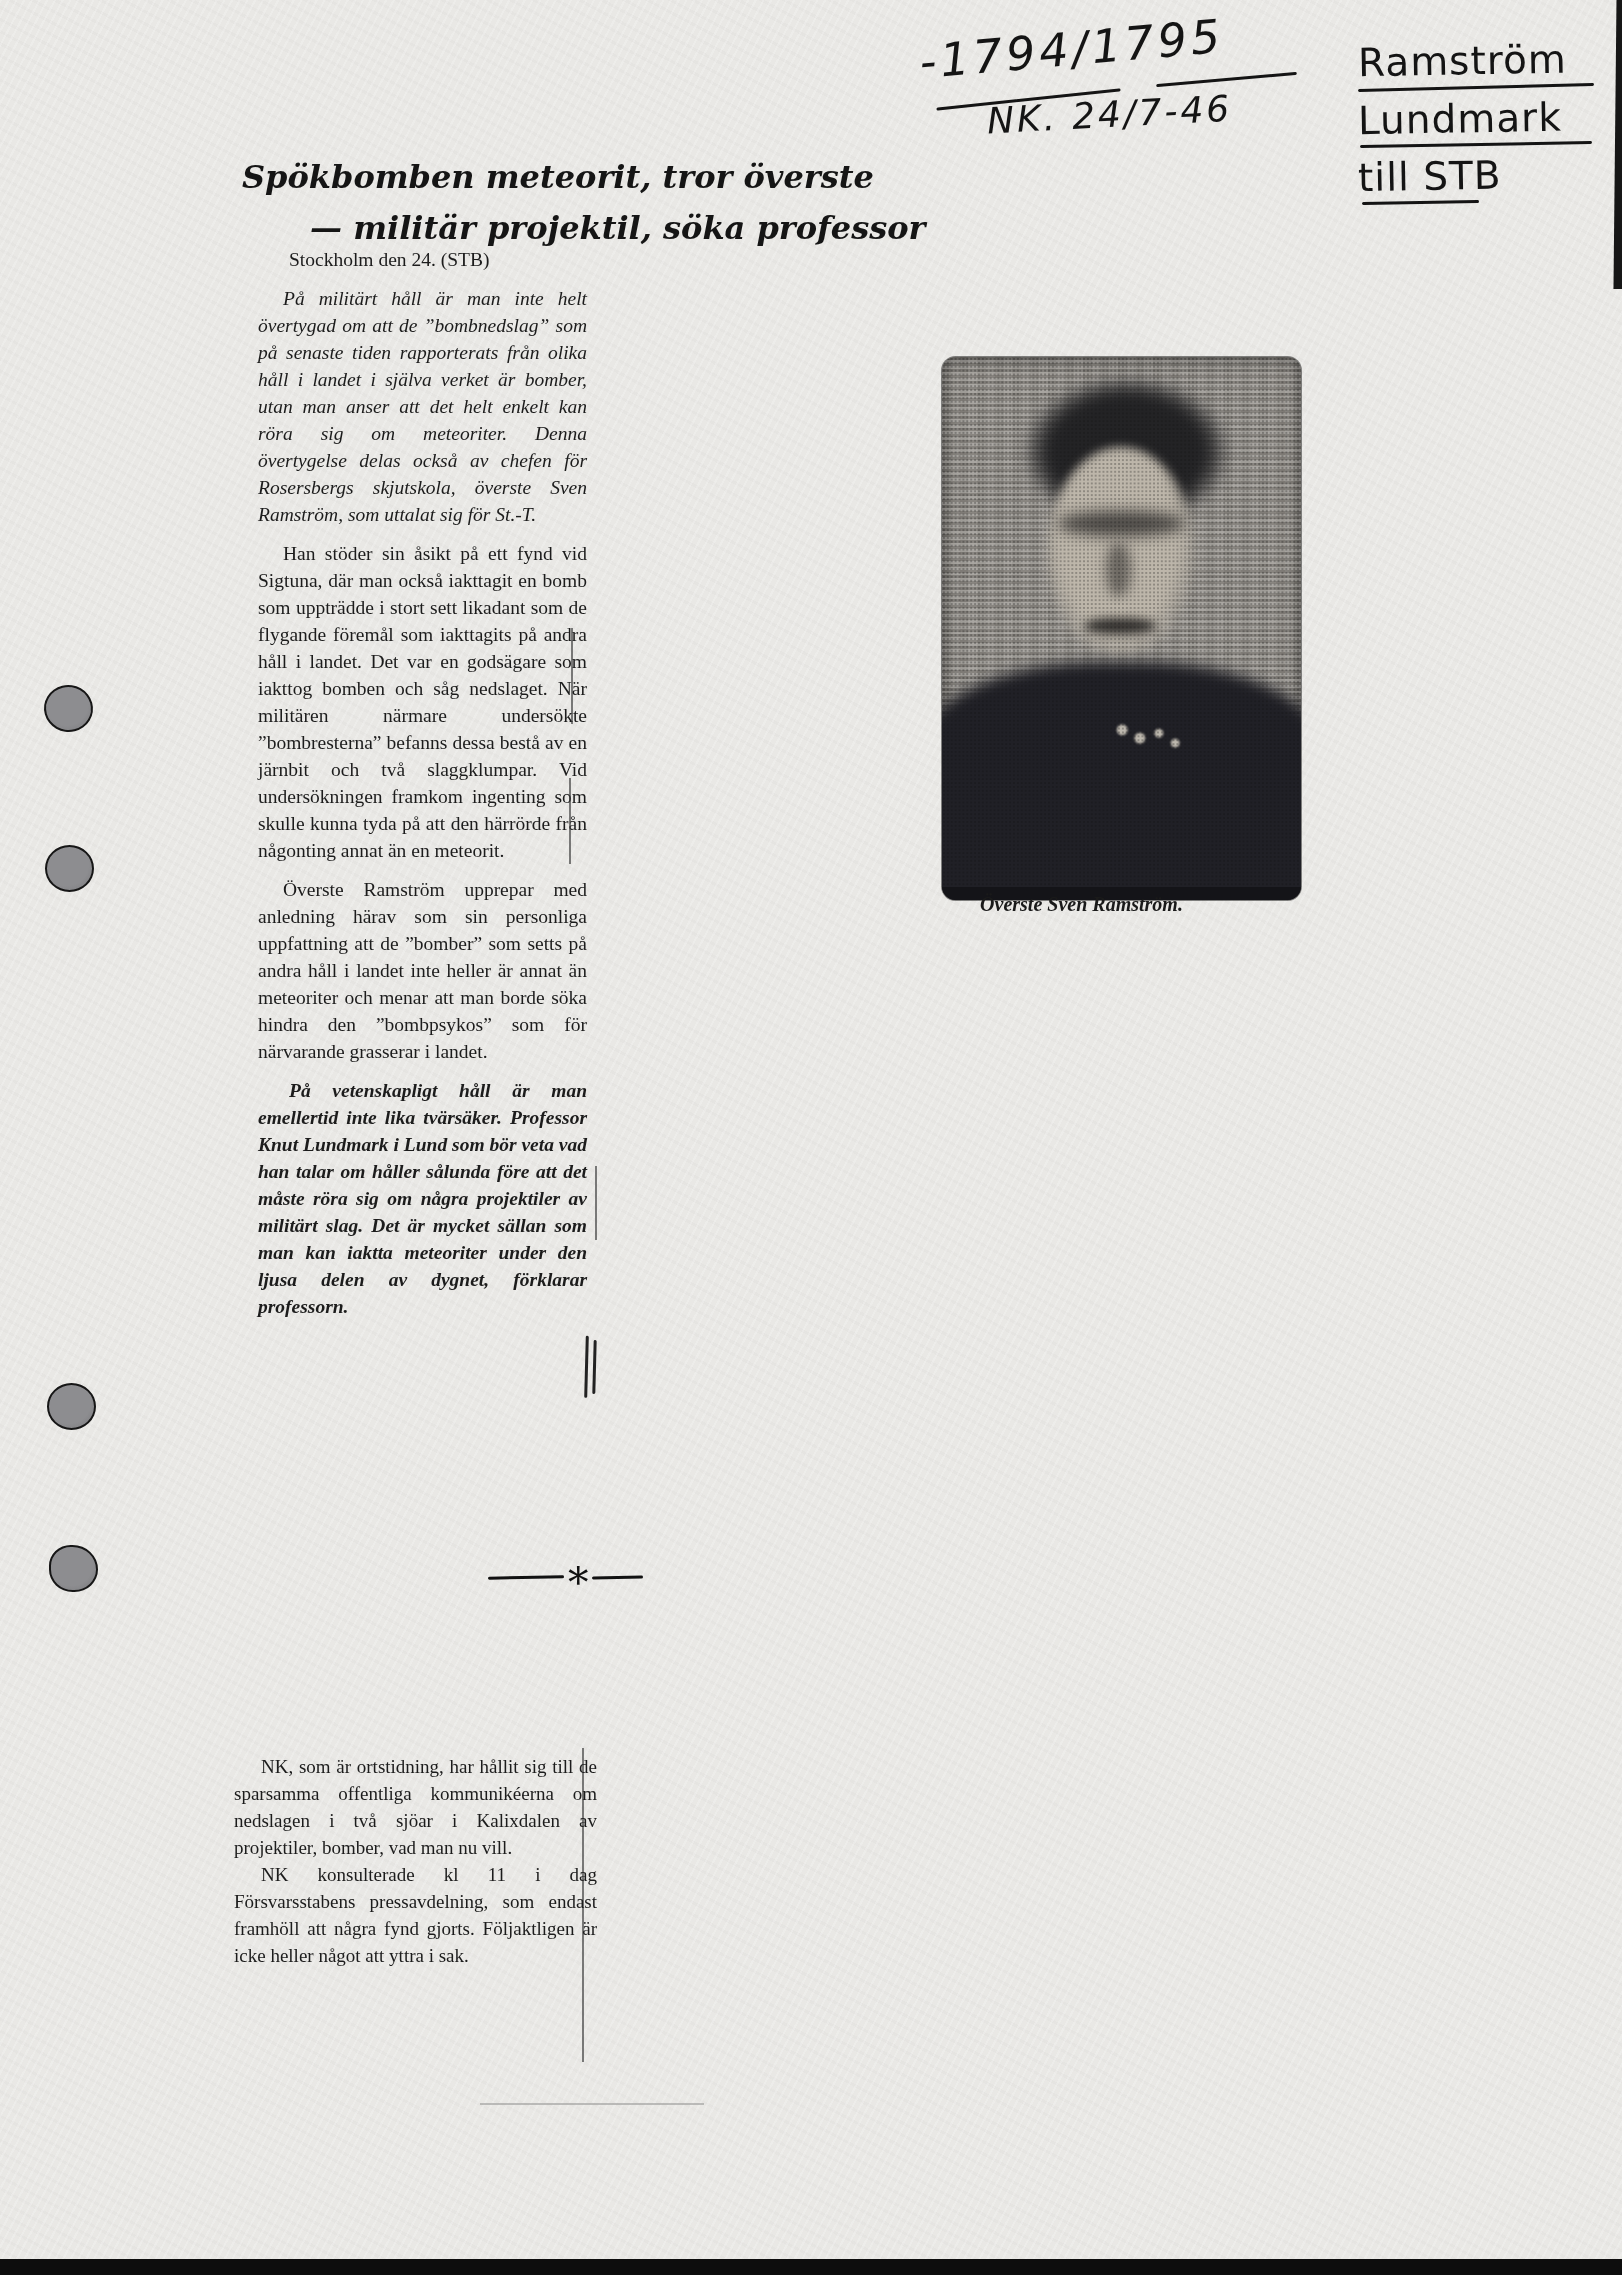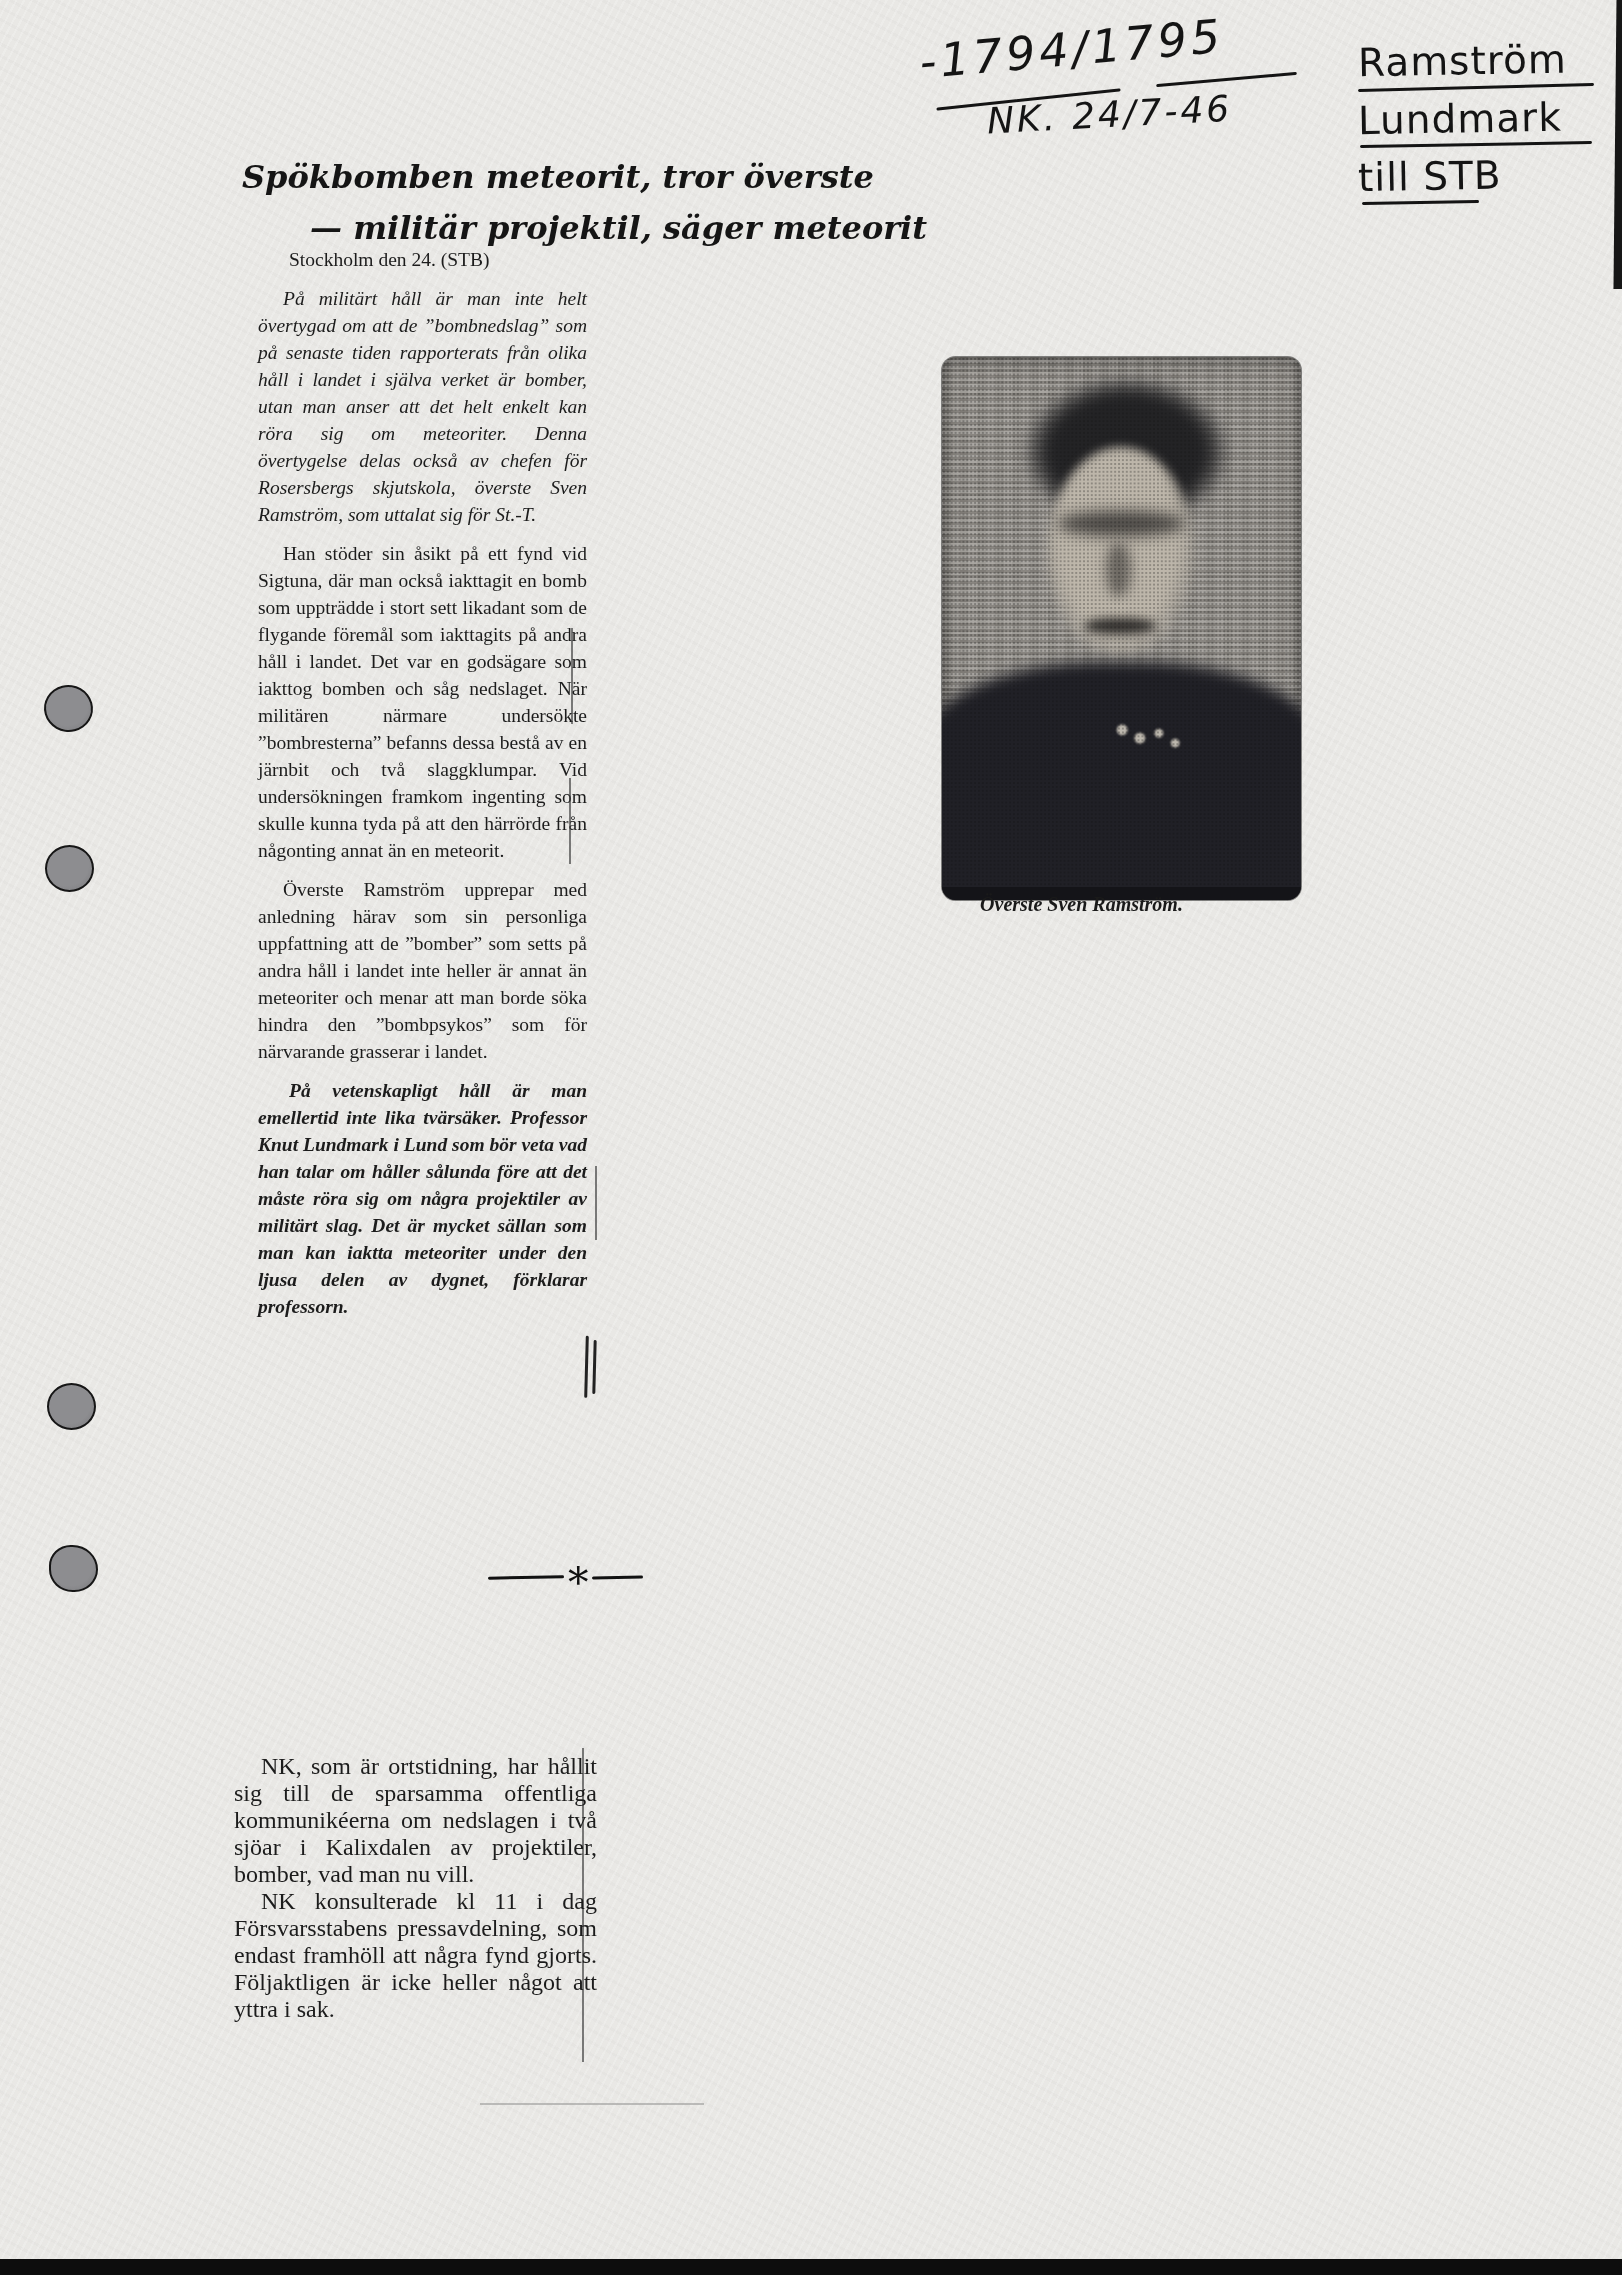--- a/index.html
+++ b/index.html
@@ -75,21 +75,21 @@
   .divider .bar-l{width:76px;transform:rotate(-1deg);}
   .divider .bar-r{width:51px;transform:rotate(-1deg);}
   .divider .star{font-size:41px;line-height:9.8px;padding:13.7px 3.9px 0 3.9px;font-family:"DejaVu Serif",serif;}
   .sub-headline{position:absolute;left:250px;top:1601px;width:328px;text-align:center;
     color:#111;font-family:"Liberation Sans", sans-serif;font-weight:bold;
     font-size:50px;line-height:60px;letter-spacing:0px;}
   .sub-headline .line2{display:block;letter-spacing:3.9px;}
 
   
   .sub-col{position:absolute;left:234px;top:1753px;width:363px;color:#1c1c1c;
-    font-size:24px;line-height:27px;text-align:justify;}
+    font-size:19px;line-height:27px;text-align:justify;}
   .sub-col p{margin:0;text-indent:27px;}
 
   
   .photo{position:absolute;left:902px;top:341px;width:359px;height:543px;
     border-radius:13.7px;overflow:hidden;background:#95918b;
     box-shadow:inset 0 0 19.5px rgba(10,10,10,.6), 0 0 0 1px rgba(20,20,20,.5);}
   .photo .texture{position:absolute;inset:0;
     background:
       repeating-linear-gradient(0deg, rgba(255,255,255,.16) 0 2.9px, rgba(0,0,0,.10) 2.9px 5.9px),
       repeating-linear-gradient(90deg, rgba(0,0,0,.05) 0 8.8px, rgba(255,255,255,.04) 8.8px 17.6px);}
@@ -143,21 +143,21 @@
     <div class="side-note-row">
       <div class="hand side-note">Lundmark</div>
       <div class="hand-underline ul-lundmark"></div>
     </div>
     <div class="side-note-row">
       <div class="hand side-note">till STB</div>
       <div class="hand-underline ul-stb"></div>
     </div>
   </div>
 
-  <h1 class="headline"><span class="line1">Spökbomben meteorit, tror överste</span><span class="line2">— militär projektil, säger meteorit</span></h1>
+  <h1 class="headline"><span class="line1">Spökbomben meteorit, tror överste</span><span class="line2">— militär projektil, söka professor</span></h1>
 
   <div class="article-col">
     <p class="dateline">Stockholm den 24. (STB)</p>
     <p class="lead">På militärt håll är man inte helt övertygad om att de ”bombnedslag” som på senaste tiden rapporterats från olika håll i landet i själva verket är bomber, utan man anser att det helt enkelt kan röra sig om meteoriter. Denna övertygelse delas också av chefen för Rosersbergs skjutskola, överste Sven Ramström, som uttalat sig för St.-T.</p>
     <p class="body-p">Han stöder sin åsikt på ett fynd vid Sigtuna, där man också iakttagit en bomb som uppträdde i stort sett likadant som de flygande föremål som iakttagits på andra håll i landet. Det var en godsägare som iakttog bomben och såg nedslaget. När militären närmare undersökte ”bombresterna” befanns dessa bestå av en järnbit och två slaggklumpar. Vid undersökningen framkom ingenting som skulle kunna tyda på att den härrörde från någonting annat än en meteorit.</p>
     <p class="body-p">Överste Ramström upprepar med anledning härav som sin personliga uppfattning att de ”bomber” som setts på andra håll i landet inte heller är annat än meteoriter och menar att man borde söka hindra den ”bombpsykos” som för närvarande grasserar i landet.</p>
     <p class="lead2">På vetenskapligt håll är man emellertid inte lika tvärsäker. Professor Knut Lundmark i Lund som bör veta vad han talar om håller sålunda före att det måste röra sig om några projektiler av militärt slag. Det är mycket sällan som man kan iaktta meteoriter under den ljusa delen av dygnet, förklarar professorn.</p>
   </div>
 
   <div class="col-rule rule-a"></div>

